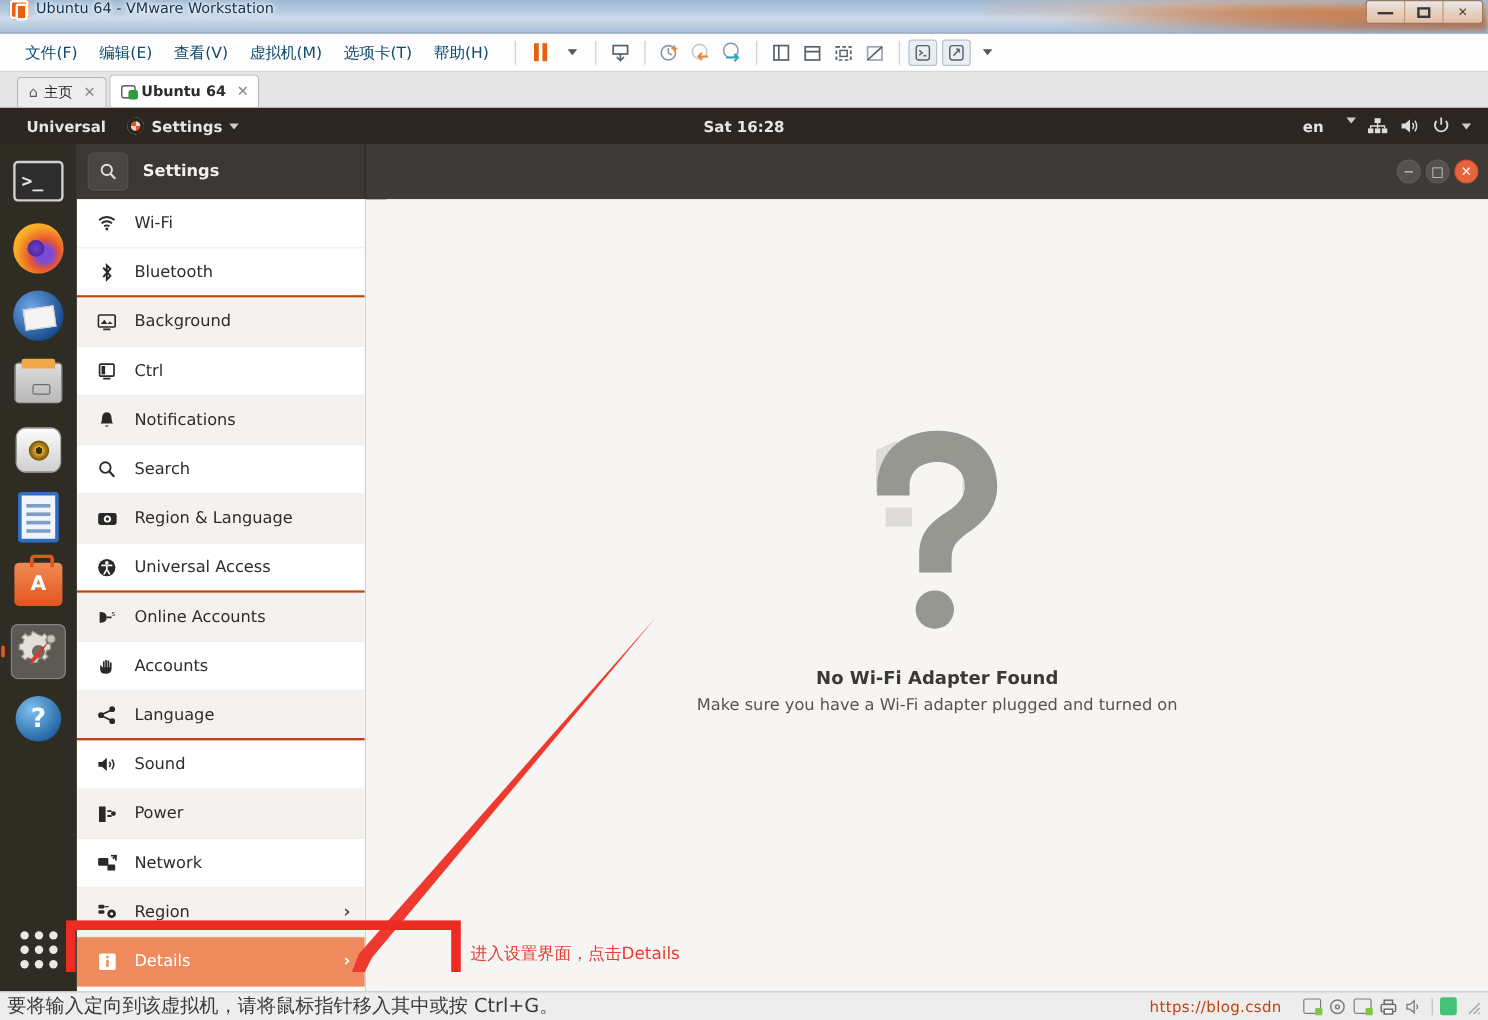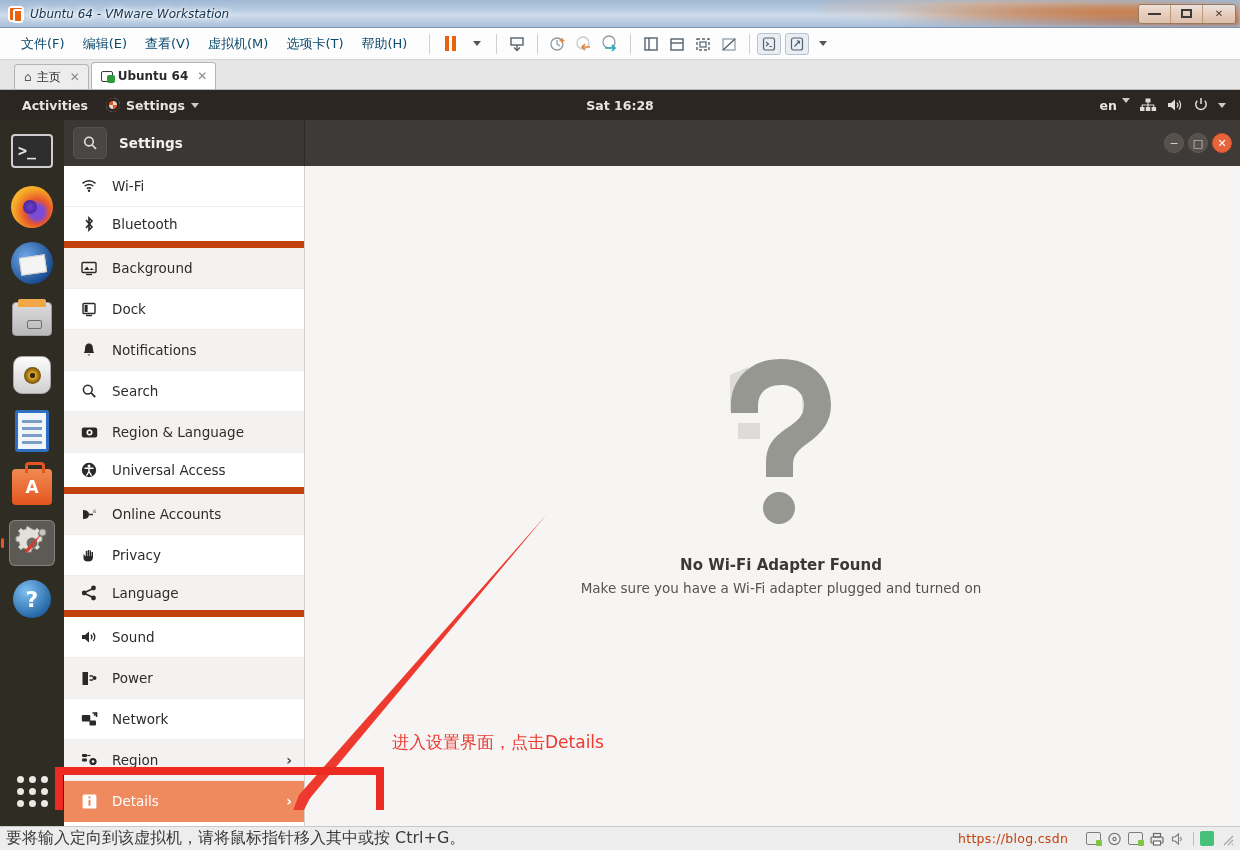--- a/index.html
+++ b/index.html
@@ -16,24 +16,23 @@
     background: #f0f0f0;
     display: flex; flex-direction: column;
   }
 
   
   #vm-titlebar {
     position: relative;
     height: 28px;
     background: linear-gradient(to bottom, #9fb8d4 0%, #b9cde3 40%, #cfdcec 55%, #a8c0da 100%);
     border-bottom: 1px solid #7d95b3;
-    display: flex; align-items: center;
+    display: flex; align-items: flex-start;
     flex: 0 0 28px;
     overflow: hidden;
-    font-style: italic;
   }
   #vm-titlebar::before {
     content: "";
     position: absolute; right: 0; top: 0; width: 420px; height: 100%;
     background:
       radial-gradient(ellipse at 70% 40%, rgba(205,120,60,.85) 0%, rgba(205,120,60,0) 55%),
       radial-gradient(ellipse at 95% 70%, rgba(160,80,40,.8) 0%, rgba(160,80,40,0) 60%),
       radial-gradient(ellipse at 40% 20%, rgba(230,180,140,.6) 0%, rgba(230,180,140,0) 60%);
     filter: blur(2px);
   }
@@ -128,21 +127,21 @@
     width: 14px; height: 14px; border-radius: 50%;
     background: conic-gradient(#dfdcd8 0 25%, #e95420 0 50%, #dfdcd8 0 75%, #e95420 0);
     box-shadow: inset 0 0 0 3px #2c2622;
     position: relative;
   }
   .tiny-caret { width: 0; height: 0; border-left: 4px solid transparent;
     border-right: 4px solid transparent; border-top: 5px solid #cfcac5; }
   #topbar-clock { position: absolute; left: 50%; transform: translateX(-50%); }
   #topbar-right { margin-left: auto; display: flex; align-items: center;
     gap: 9px; padding-right: 14px; }
-  #topbar-right .t-item { display: flex; align-items: flex-start; gap: 5px; }
+  #topbar-right .t-item { display: flex; align-items: flex-start; gap: 19px; }
 
   
   #ubuntu-dock {
     position: absolute; left: 0; top: 30px; bottom: 0; width: 64px;
     background: rgba(45,42,34,.86);
     display: flex; flex-direction: column; align-items: center;
     padding-top: 8px; gap: 10px; z-index: 15;
   }
   .dock-item { width: 46px; height: 46px; border-radius: 6px; position: relative;
     display: flex; align-items: center; justify-content: center; }
@@ -224,21 +223,21 @@
   #settings-sidebar {
     width: 241px; flex: 0 0 241px; background: #fff;
     border-right: 1px solid #d5d0cb; overflow: hidden; position: relative;
   }
   .sb-row {
     height: 41px; display: flex; align-items: center; gap: 14px;
     padding: 0 12px 0 16px; font-size: 13.5px; color: #2e2c2a;
     border-bottom: 1px solid #f0eeec; position: relative;
   }
   .sb-row.alt { background: #f4f2f0; justify-content: center; }
-  .sb-row.group-end { border-bottom: 7px solid #c2410c; }
+  .sb-row.group-end { border-bottom: 2px solid #c2410c; }
   .sb-row.selected { background: #ef8a5f; color: #fff; border-bottom-color: #ef8a5f; }
   .sb-icon { width: 18px; display: flex; align-items: center; justify-content: center;
     font-size: 14px; color: #2b2927; flex: 0 0 18px; }
   .sb-row.selected .sb-icon { color: #fff; }
   .sb-label { flex: 1; }
   .sb-chevron { font-size: 14px; color: #4a4744; font-weight: bold; }
   .sb-row.selected .sb-chevron { color: #fff; }
 
   
   #settings-content {
@@ -246,22 +245,22 @@
     align-items: center; justify-content: center; position: relative;
   }
   #empty-state { display: flex; flex-direction: column; align-items: center;
     transform: translateY(-22px); }
   #empty-title { font-size: 15px; font-weight: bold; color: #3b3936; margin-top: 18px; }
   #empty-subtitle { font-size: 13.5px; color: #57534f; margin-top: 6px; }
 
   
   #annotations { position: absolute; inset: 0; pointer-events: none; z-index: 40; }
   #annotation-text {
-    position: absolute; left: 392px; top: 641px;
-    color: #ec3a32; font-size: 17px; white-space: nowrap;
+    position: absolute; left: 392px; top: 696px;
+    color: #ec3a32; font-size: 14px; white-space: nowrap;
     font-family: "DejaVu Sans", "Liberation Sans", sans-serif;
   }
 
   
   #vm-statusbar {
     height: 24px; flex: 0 0 24px; background: #ededed;
     border-top: 1px solid #c9c9c9; display: flex; align-items: center;
     padding: 0 6px; position: relative;
   }
   #vm-status-text { font-size: 16px; color: #3a3a3a; white-space: nowrap;
@@ -395,21 +394,21 @@
     <div class="vm-tab active">
       <span class="tab-vm-icon"></span>
       <span>Ubuntu 64</span>
       <span class="tab-close">✕</span>
     </div>
   </div>
 
   <div id="vm-guest">
 
     <div id="ubuntu-topbar">
-      <div id="activities-button">Activities</div>
+      <div id="activities-button">Universal</div>
       <div id="settings-menu-button">
         <span class="settings-app-icon"></span>
         <span>Settings</span>
         <span class="tiny-caret"></span>
       </div>
       <div id="topbar-clock">Sat 16:28</div>
       <div id="topbar-right">
         <div class="t-item">
           <span>en</span>
           <span class="tiny-caret"></span>
@@ -534,21 +533,21 @@
           </div>
 
           <div class="sb-row">
             <span class="sb-icon">
               <svg width="16" height="15" viewBox="0 0 16 15">
                   <rect x="2" y="1.5" width="12" height="10" rx="1" fill="none" stroke="#2b2927" stroke-width="1.4"></rect>
                   <rect x="3.6" y="3" width="3" height="7" fill="#2b2927"></rect>
                   <line x1="5" y1="13.5" x2="11" y2="13.5" stroke="#2b2927" stroke-width="1.4"></line>
                 </svg>
             </span>
-            <span class="sb-label">Dock</span>
+            <span class="sb-label">Ctrl</span>
           </div>
 
           <div class="sb-row alt">
             <span class="sb-icon">
               <svg width="14" height="16" viewBox="0 0 14 16">
                   <path d="M7 1.5 C4 1.5 3 4 3 7 C3 9.5 1.8 11 1.8 11 L12.2 11 C12.2 11 11 9.5 11 7 C11 4 10 1.5 7 1.5 Z" fill="#2b2927"></path>
                   <path d="M5.5 12.5 A1.6 1.6 0 0 0 8.5 12.5" fill="#2b2927"></path>
                 </svg>
             </span>
             <span class="sb-label">Notifications</span>
@@ -596,21 +595,21 @@
             </span>
             <span class="sb-label">Online Accounts</span>
           </div>
 
           <div class="sb-row">
             <span class="sb-icon">
               <svg width="16" height="15" viewBox="0 0 16 15">
                   <path d="M2.5 6 L2.5 10 Q2.5 13.5 7 13.5 Q12 13.5 12 9 L12 4 L10.5 4 L10.5 8 L10 8 L10 2.5 L8.6 2.5 L8.6 8 L8.1 8 L8.1 2 L6.7 2 L6.7 8 L6.2 8 L6.2 3 L4.8 3 L4.8 8.5 Z" fill="#2b2927"></path>
                 </svg>
             </span>
-            <span class="sb-label">Privacy</span>
+            <span class="sb-label">Accounts</span>
           </div>
 
           <div class="sb-row alt group-end">
             <span class="sb-icon">
               <svg width="16" height="16" viewBox="0 0 16 16">
                   <circle cx="12.5" cy="3" r="2.4" fill="#2b2927"></circle>
                   <circle cx="3.2" cy="8" r="2.4" fill="#2b2927"></circle>
                   <circle cx="12.5" cy="13" r="2.4" fill="#2b2927"></circle>
                   <line x1="4.8" y1="7" x2="11" y2="4" stroke="#2b2927" stroke-width="1.4"></line>
                   <line x1="4.8" y1="9" x2="11" y2="12" stroke="#2b2927" stroke-width="1.4"></line>

